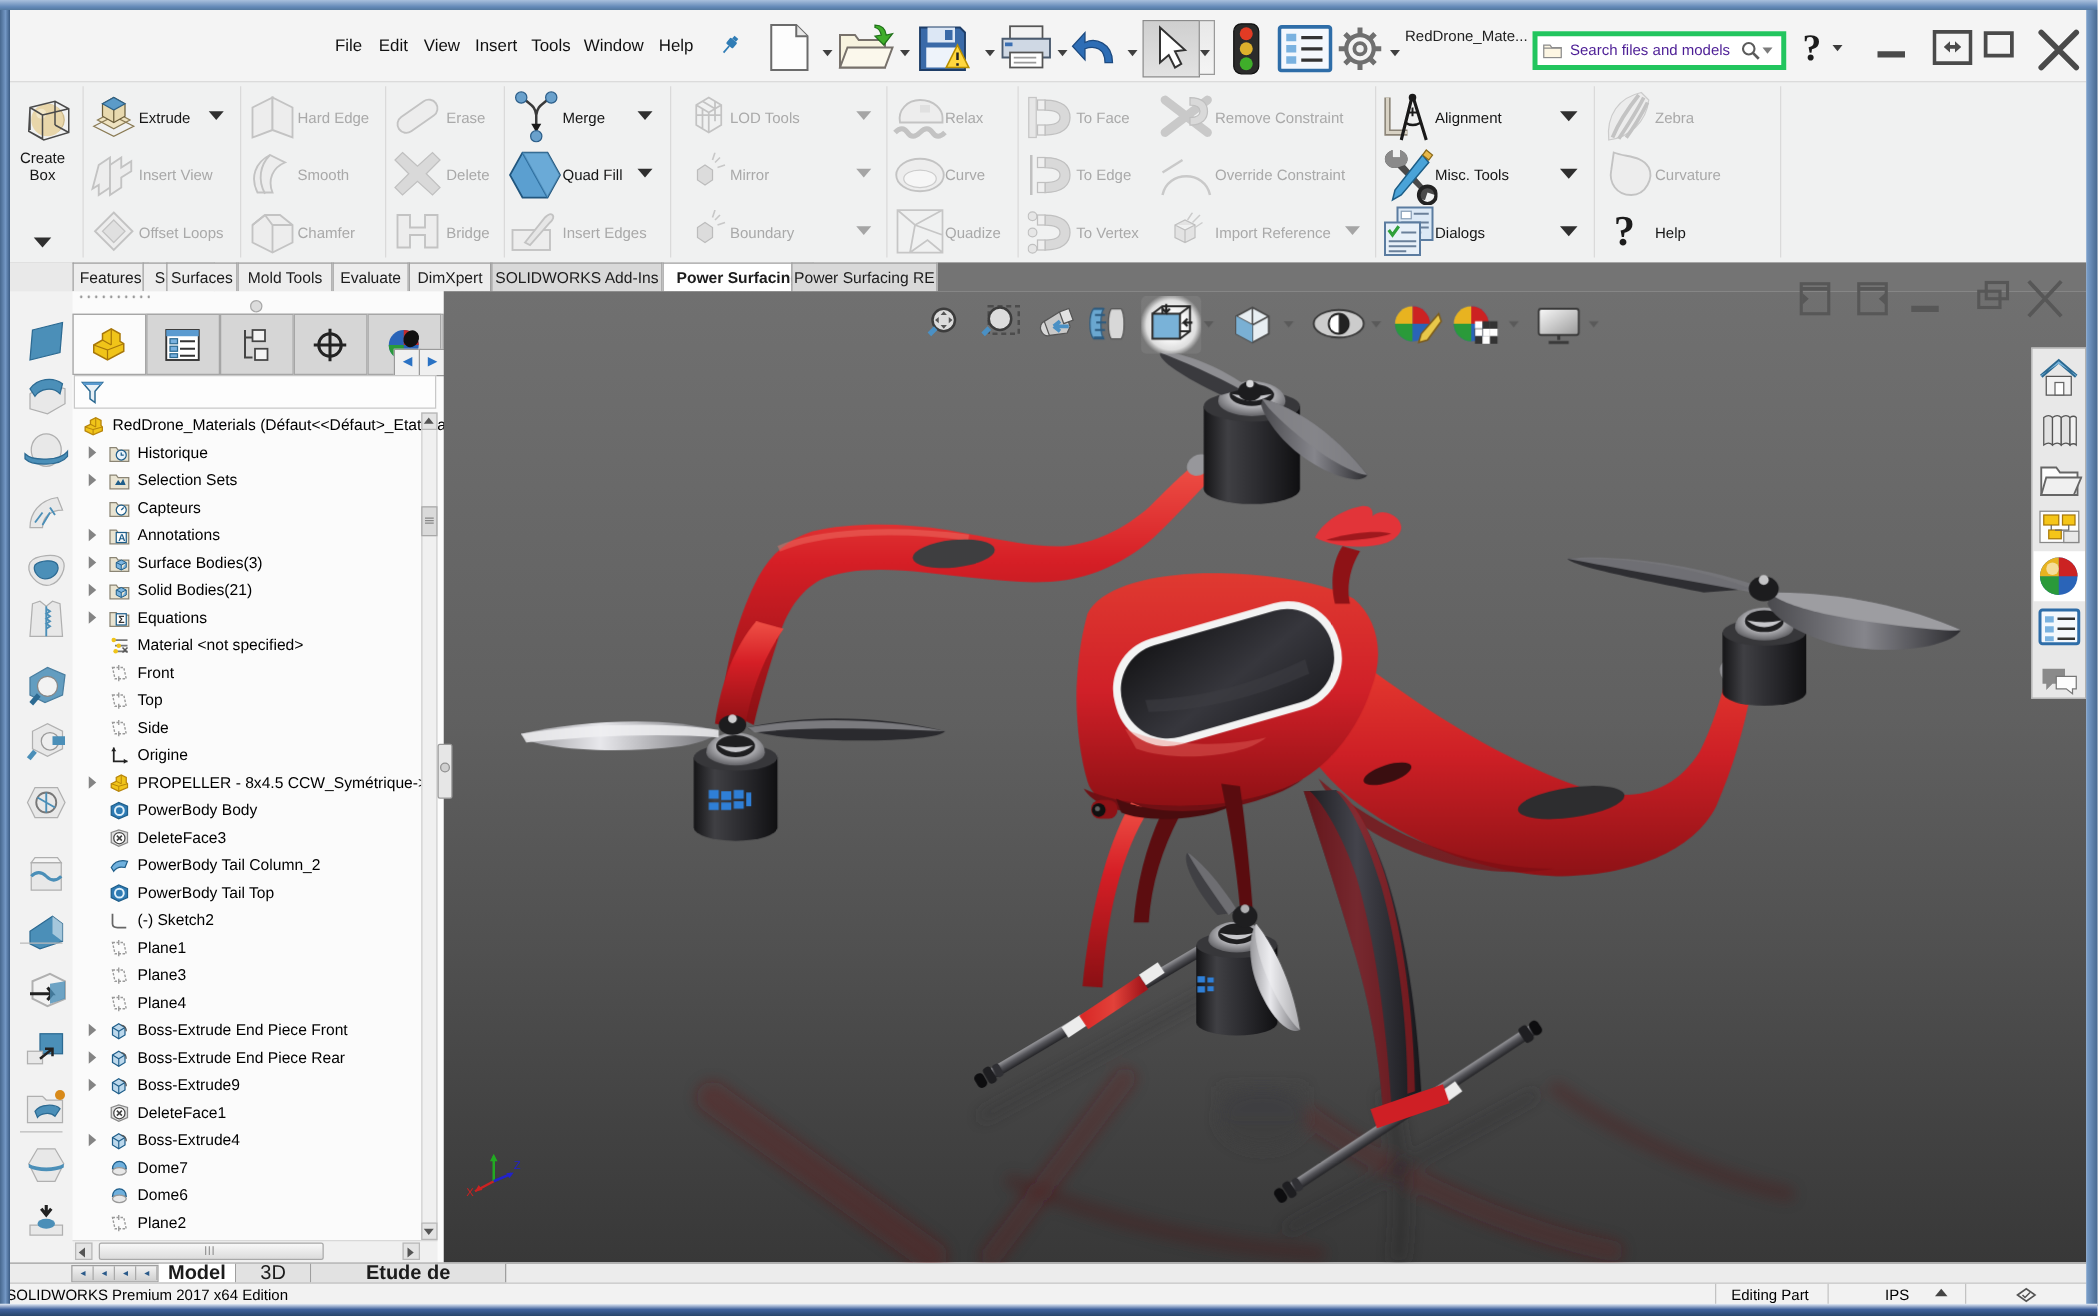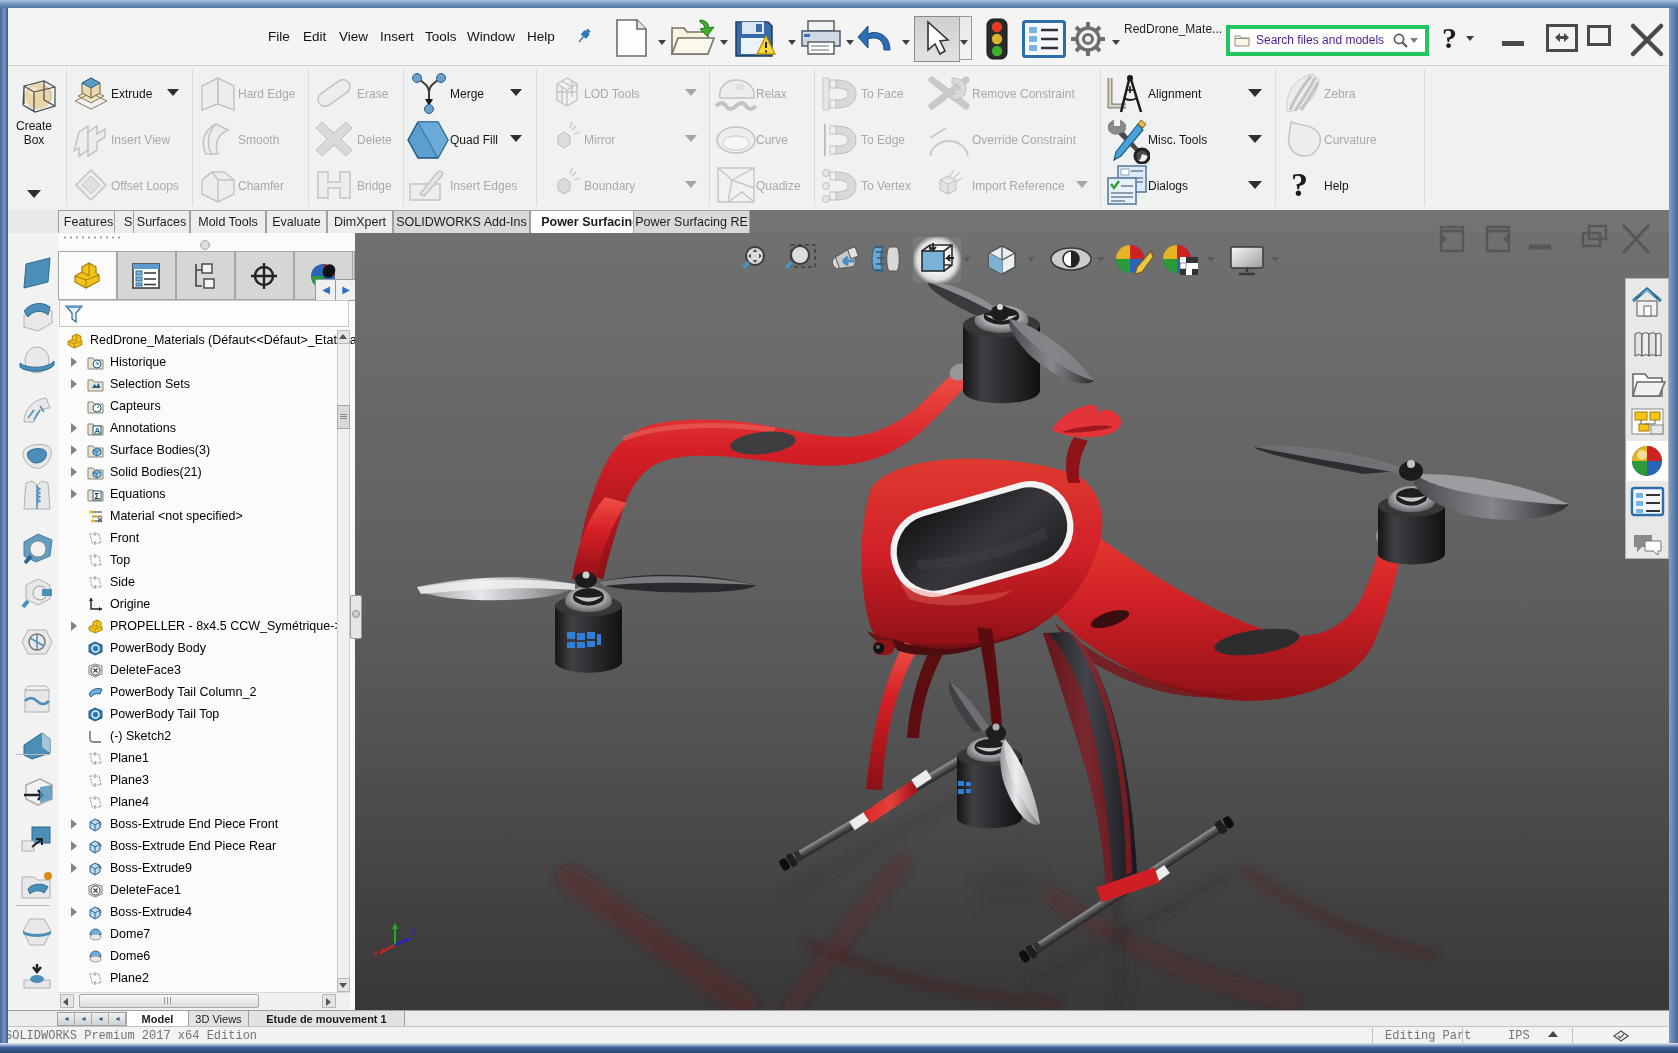--- a/index.html
+++ b/index.html
@@ -24,22 +24,22 @@
 #ltool{left:8px;top:233px;width:50px;height:777px;background:#f2f2f2;}
 #tree{left:58px;top:233px;width:297px;height:777px;background:#fbfbfb;}
 .trow{left:2px;height:22px;width:290px;font-size:12.5px;color:#000;white-space:nowrap;}
 .trow .txt{position:absolute;left:50px;top:3px;}
 .texp{position:absolute;left:11px;top:5px;width:0;height:0;border-top:5px solid transparent;border-bottom:5px solid transparent;border-left:6px solid #848484;}
 .tico{position:absolute;left:27px;top:2px;width:17px;height:17px;}
 #vp{left:355px;top:233px;width:1314px;height:777px;background:linear-gradient(#707070 0%,#696969 20%,#606060 44%,#505050 68%,#424242 86%,#383838 100%);}
 #tpane{left:1625px;top:278px;width:44px;height:281px;background:#e8e8e8;border:1px solid #b2b2b2;box-sizing:border-box;}
 .tpicon{left:3px;width:37px;height:37px;}
 #btabs{left:8px;top:1010px;width:1661px;height:16px;background:#ececec;border-top:1px solid #9f9f9f;box-sizing:border-box;}
-.btab{top:0;height:16px;font-size:11px;color:#1c1c1c;text-align:center;line-height:16px;border-right:1px solid #9f9f9f;border-bottom:1px solid #9f9f9f;box-sizing:border-box;background:#e4e4e4;}
-#sbar{left:0px;top:1026px;width:1669px;height:17px;background:#f2f2f2;border-top:1px solid #c3c3c3;font-size:12px;color:#737373;font-family:Liberation Mono, monospace;}
+.btab{top:0;height:16px;font-size:16px;color:#1c1c1c;text-align:center;line-height:16px;border-right:1px solid #9f9f9f;border-bottom:1px solid #9f9f9f;box-sizing:border-box;background:#e4e4e4;}
+#sbar{left:0px;top:1026px;width:1669px;height:17px;background:#f2f2f2;border-top:1px solid #c3c3c3;font-size:12px;color:#000000;}
 </style>
 </head>
 <body>
 <div id="app">
 <div class="abs" id="title">
 <div class="abs menu" style="left:260px;">File</div>
 <div class="abs menu" style="left:295px;">Edit</div>
 <div class="abs menu" style="left:331px;">View</div>
 <div class="abs menu" style="left:372px;">Insert</div>
 <div class="abs menu" style="left:417px;">Tools</div>

